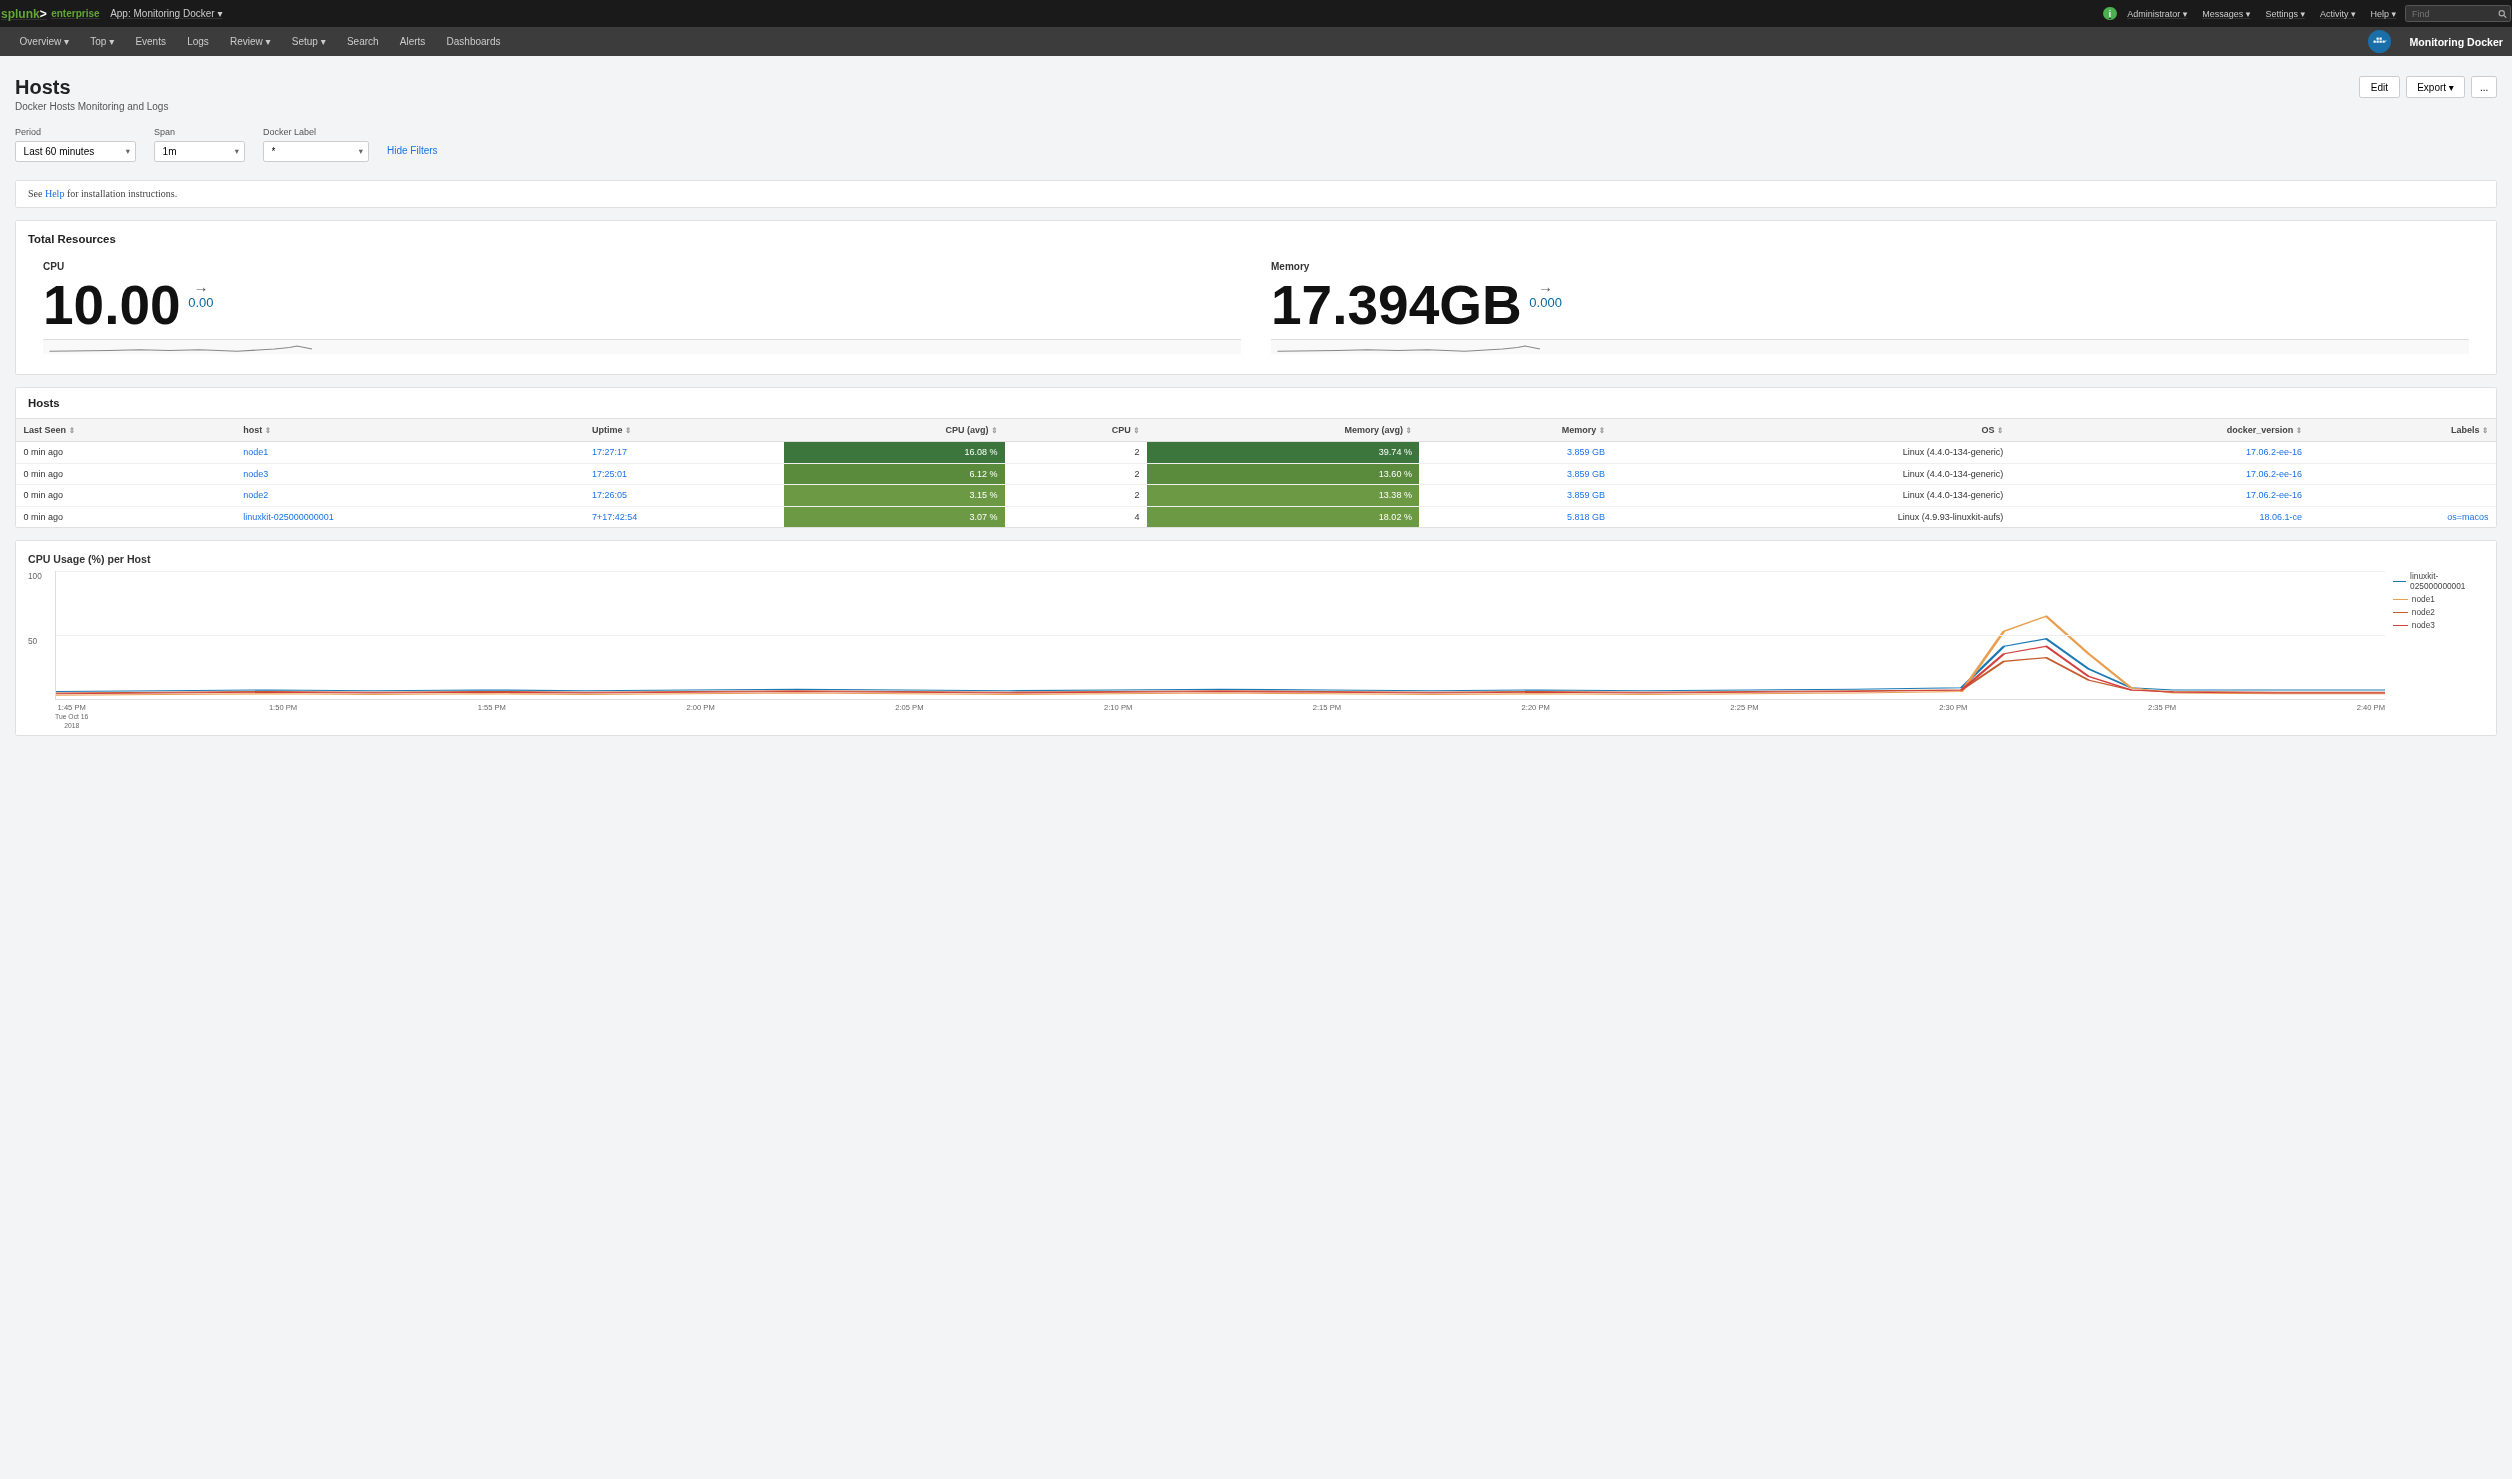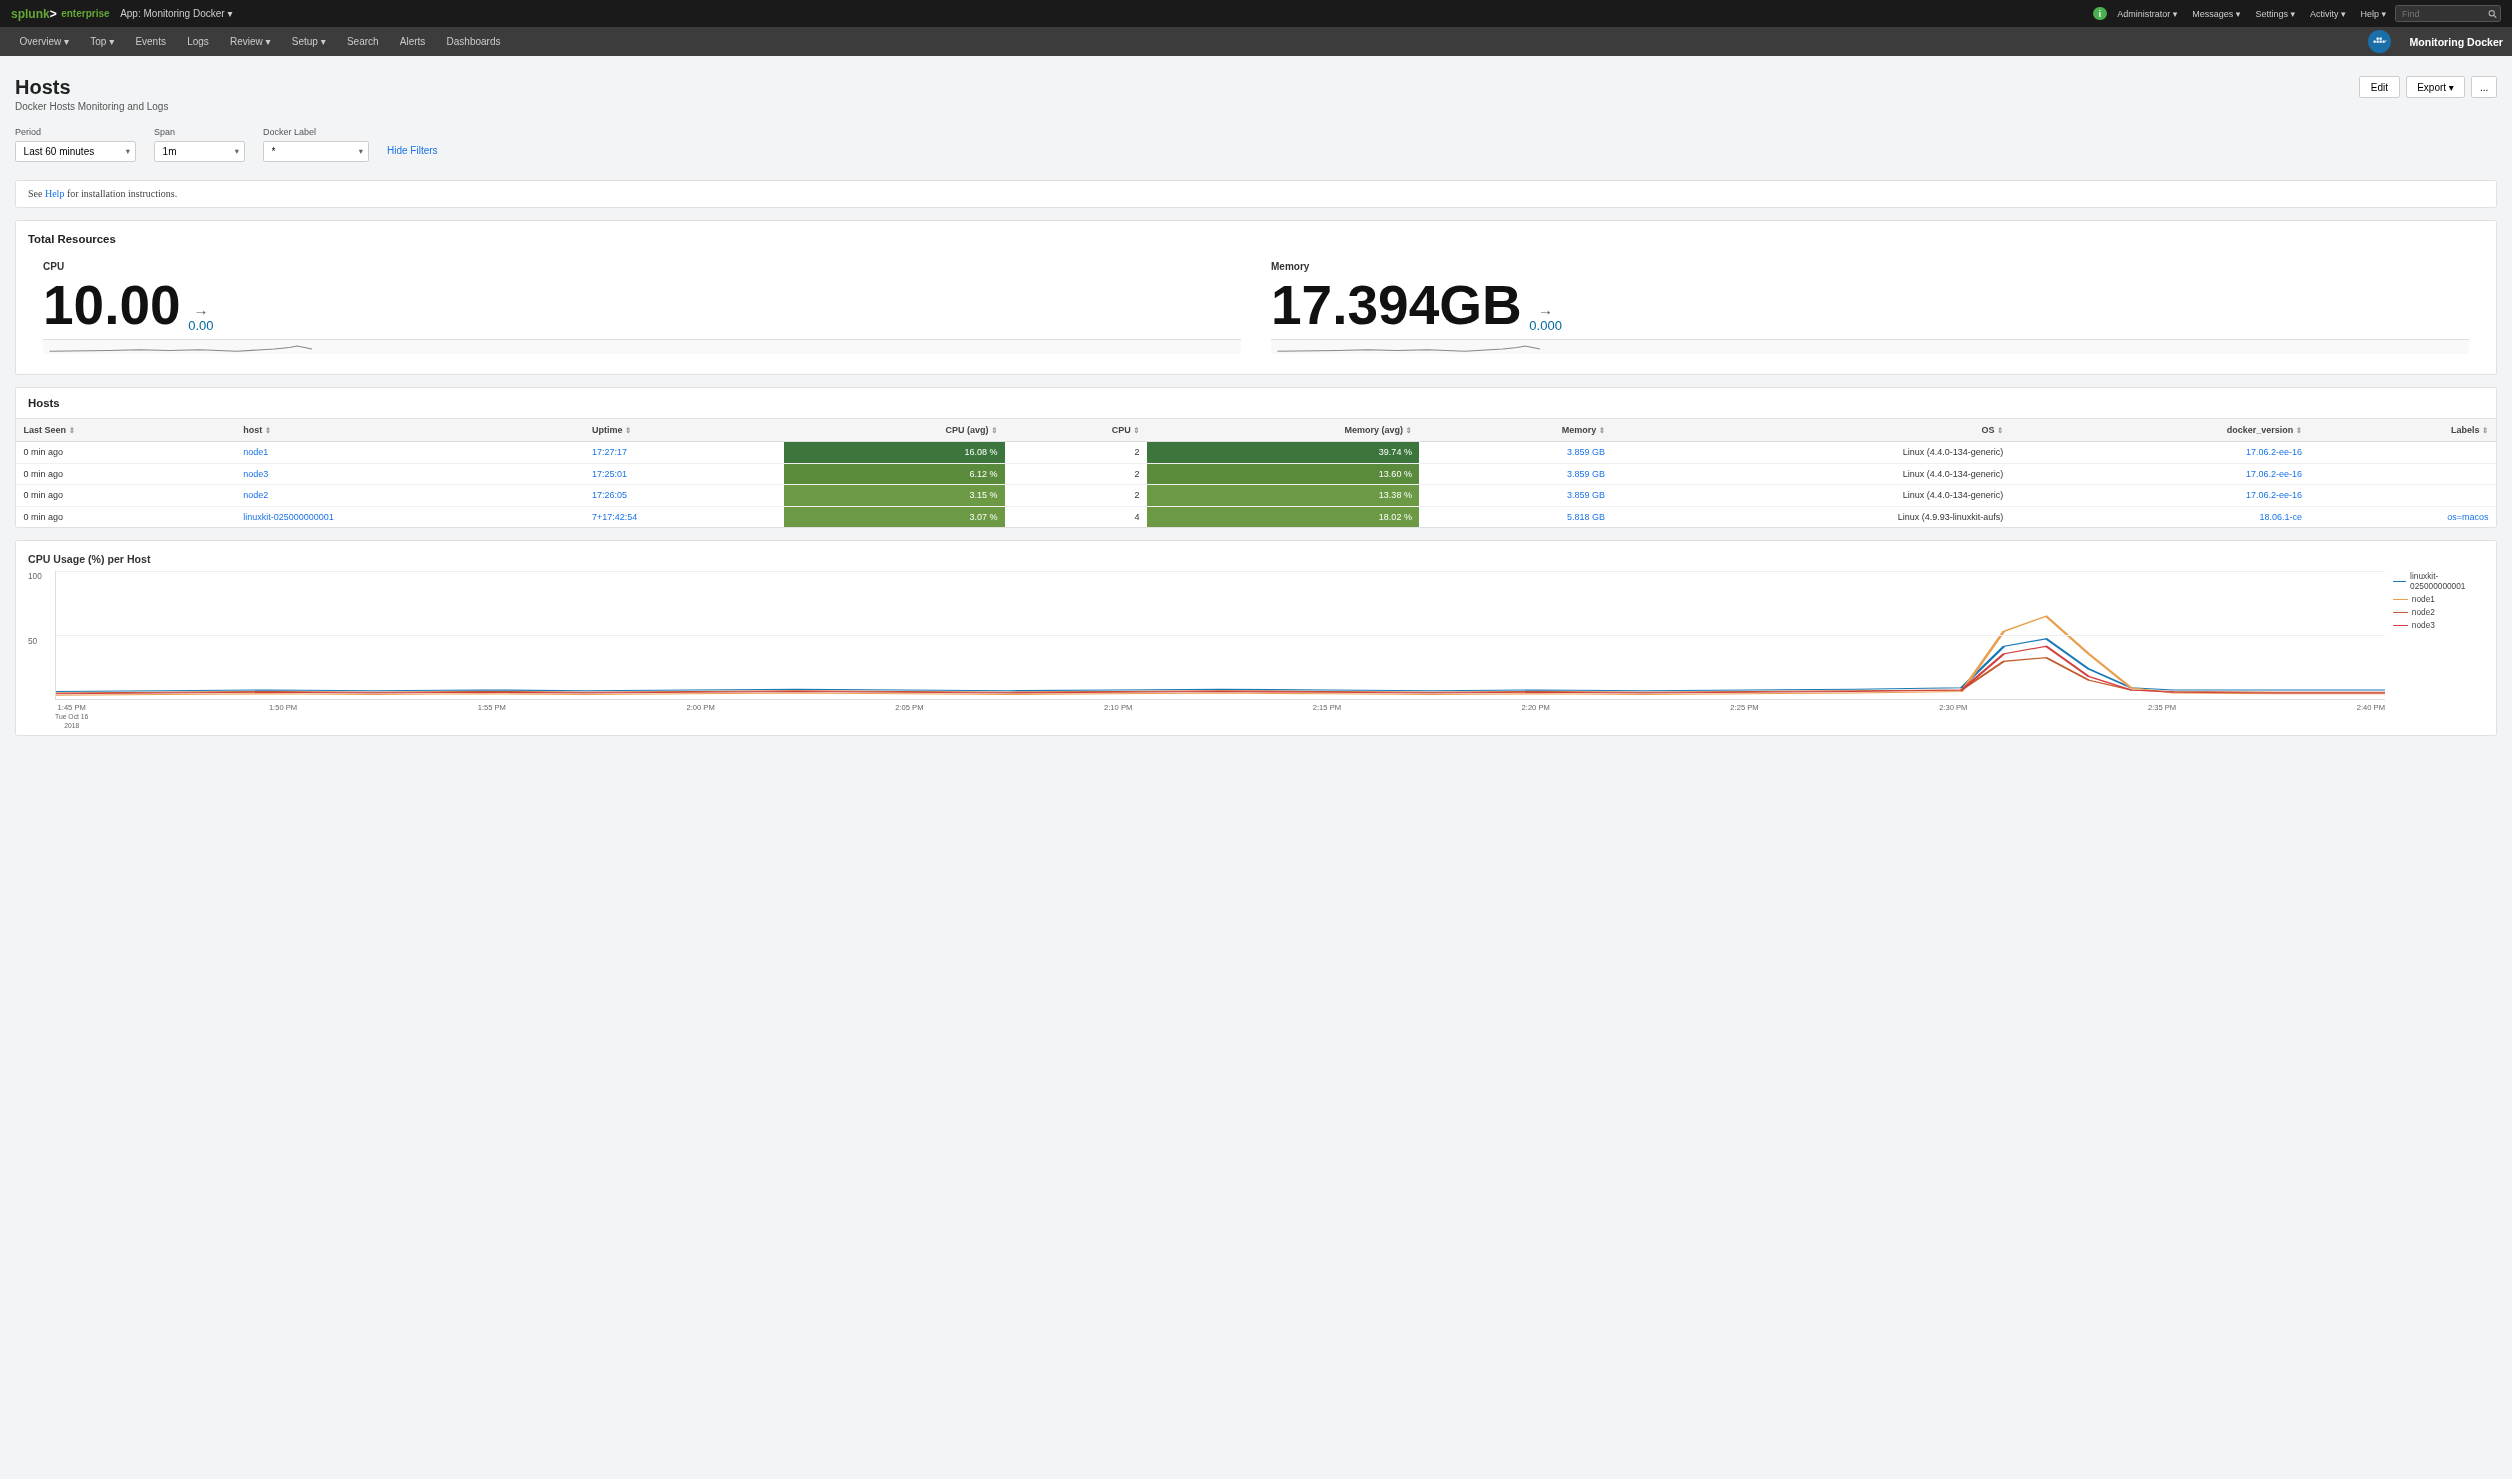--- a/index.html
+++ b/index.html
@@ -4,22 +4,23 @@
   <style>
     * { box-sizing: border-box; margin: 0; padding: 0; }
     body { font-family: Arial, sans-serif; font-size: 10px; background: #f2f4f5; color: #333; }
 
     
     .top-nav {
       background: #1a1a1a;
       height: 27px;
       display: flex;
       align-items: center;
-      padding: 0 11px;
+      padding: 0 1px;
       gap: 0;
+      text-decoration: underline;
     }
     .top-nav .logo {
       display: flex;
       align-items: center;
       gap: 4.5px;
       color: #65a637;
       font-weight: bold;
       font-size: 11.4px;
       margin-right: 10.6px;
     }
@@ -220,21 +221,21 @@
     .section-title { font-size: 11.4px; font-weight: bold; color: #222; margin-bottom: 9px; }
     .resource-grid {
       display: grid;
       grid-template-columns: 1fr 1fr;
       gap: 0;
     }
     .resource-item { padding: 7.6px 15px; }
     .resource-label { font-size: 10px; font-weight: bold; color: #333; margin-bottom: 6px; }
     .resource-value-row {
       display: flex;
-      align-items: flex-end;
+      align-items: flex-start;
       gap: 7.6px;
     }
     .resource-main-value {
       font-size: 55px;
       font-weight: 900;
       color: #111;
       line-height: 1;
     }
     .resource-delta {
       display: flex;

